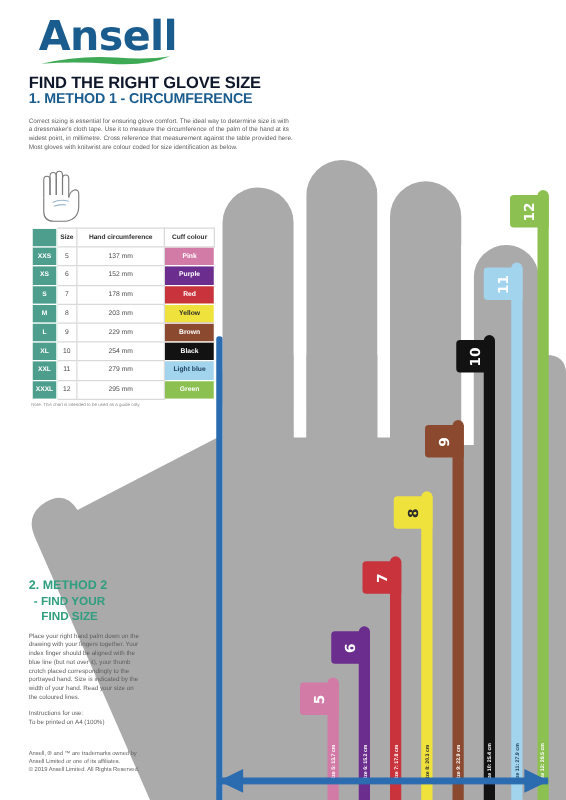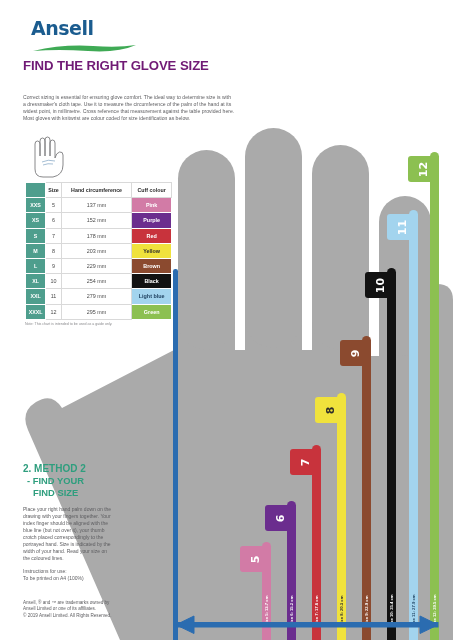--- a/index.html
+++ b/index.html
@@ -2,27 +2,27 @@
 <html><head>
 <meta charset="utf-8">
 <style>
   html,body{margin:0;padding:0;background:#ffffff;}
   body{width:453px;height:640px;position:relative;overflow:hidden;
        font-family:"Liberation Sans","DejaVu Sans",sans-serif;color:#58585b;}
   #page{position:absolute;inset:0;width:453px;height:640px;background:#fff;overflow:hidden;}
 
   
   #logo{position:absolute;left:31px;top:14px;width:110px;height:40px;}
-  #logo .word{font-family:"DejaVu Sans",sans-serif;font-weight:bold;font-size:19px;
+  #logo .word{font-family:"DejaVu Sans",sans-serif;font-weight:bold;font-size:33px;
     letter-spacing:-0.5px;color:#1b5c8f;line-height:29px;}
   #logo .swoosh{position:absolute;left:2px;top:30px;width:103px;height:9px;overflow:hidden;}
 
   
   #h-main{position:absolute;left:23px;top:58px;font-size:13.2px;font-weight:bold;
-    color:#701a75;letter-spacing:-0.1px;}
+    color:#0f172a;letter-spacing:-0.1px;}
   #h-sub{position:absolute;left:23px;top:73px;font-size:11.4px;font-weight:bold;
     color:#1b5c8f;letter-spacing:-0.1px;}
   #p-intro{position:absolute;left:23px;top:89px;width:212px;font-size:5.1px;
     line-height:7.1px;color:#5d5d60;}
 
   
   #hand-icon{position:absolute;left:22px;top:132px;width:50px;height:50px;}
 
   
   #size-table{position:absolute;left:25px;top:182px;width:147px;border-collapse:collapse;}
@@ -95,20 +95,21 @@
   </svg>
 
   <div id="logo">
     <div class="word">Ansell</div>
     <svg class="swoosh" viewBox="0 0 103 9">
       <path d="M0 7 Q30 0 60 2 Q85 4 103 1 Q85 9 55 7 Q25 5 0 7 Z" fill="#3faa55"></path>
     </svg>
   </div>
 
   <div id="h-main">FIND THE RIGHT GLOVE SIZE</div>
+  <div id="h-sub">1. METHOD 1 - CIRCUMFERENCE</div>
   <p id="p-intro">Correct sizing is essential for ensuring glove comfort. The ideal way to determine size is with a dressmaker's cloth tape. Use it to measure the circumference of the palm of the hand at its widest point, in millimetre. Cross reference that measurement against the table provided here. Most gloves with knitwrist are colour coded for size identification as below.</p>
 
   <svg id="hand-icon" viewBox="0 0 50 50">
     <g fill="none" stroke="#7a7a7d" stroke-width="0.9">
       <path d="M13 26 L13 12 Q13 9 15.5 9 Q18 9 18 12 L18 24"></path>
       <path d="M18 24 L18 9 Q18 6 20.5 6 Q23 6 23 9 L23 24"></path>
       <path d="M23 24 L23 8 Q23 5 25.5 5 Q28 5 28 8 L28 24"></path>
       <path d="M28 24 L28 11 Q28 8 30.5 8 Q33 8 33 11 L33 26"></path>
       <path d="M33 26 Q34 21 37.5 20 Q41 19.5 41 23 L41 33 Q41 43 31 45 L21 45 Q13 45 13 37 L13 26"></path>
       <path d="M20 30 Q26 27 33 29" stroke="#9bb7cf"></path>

